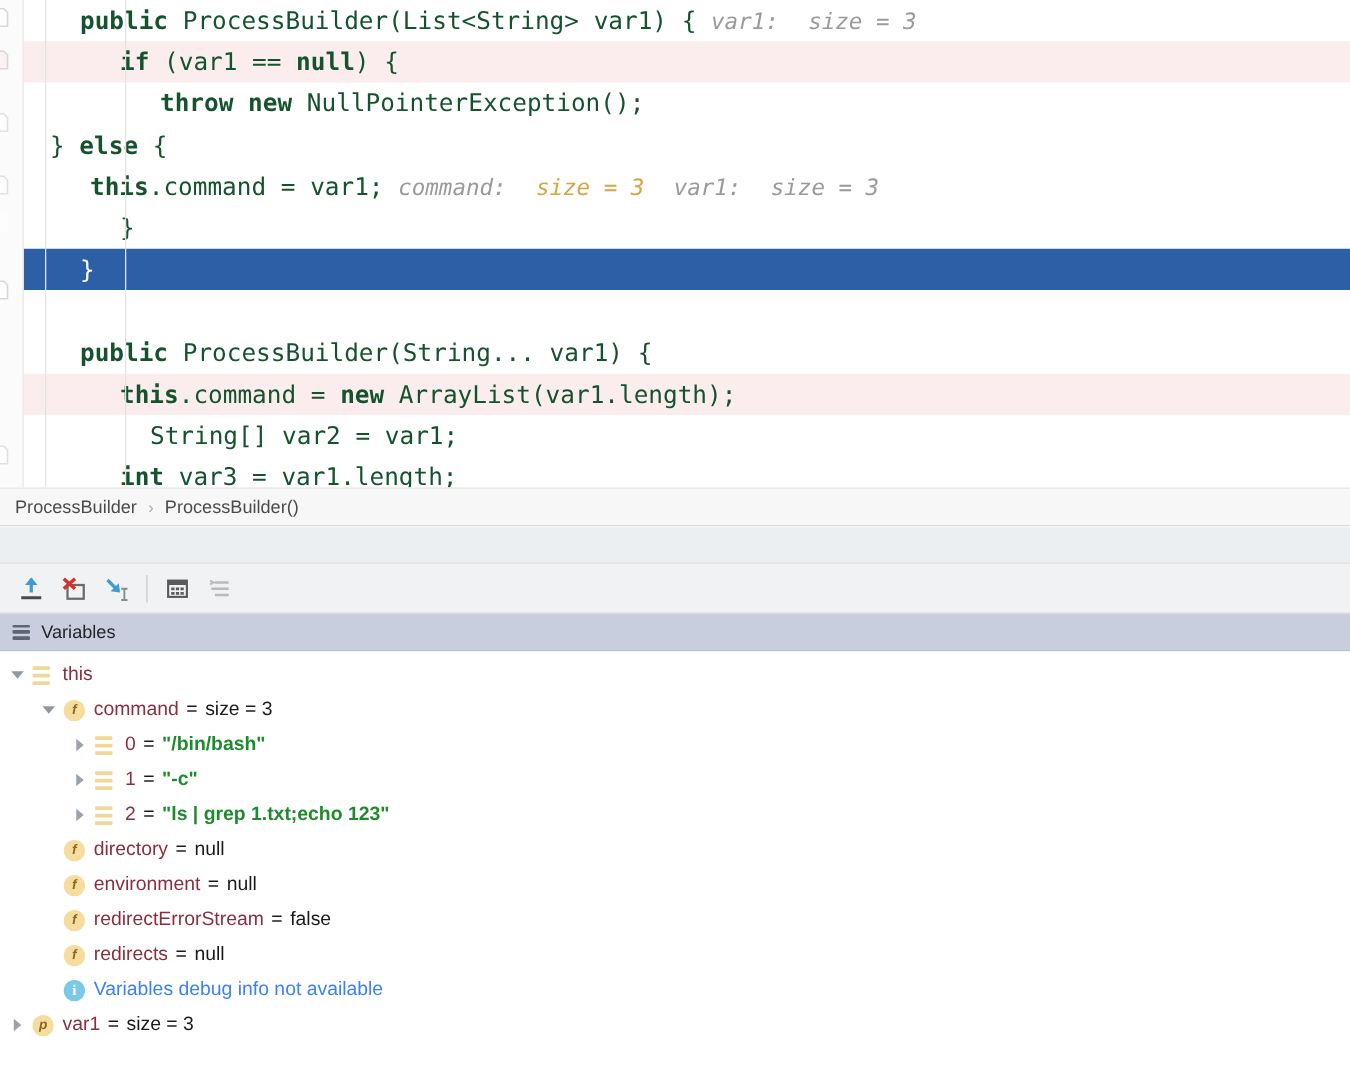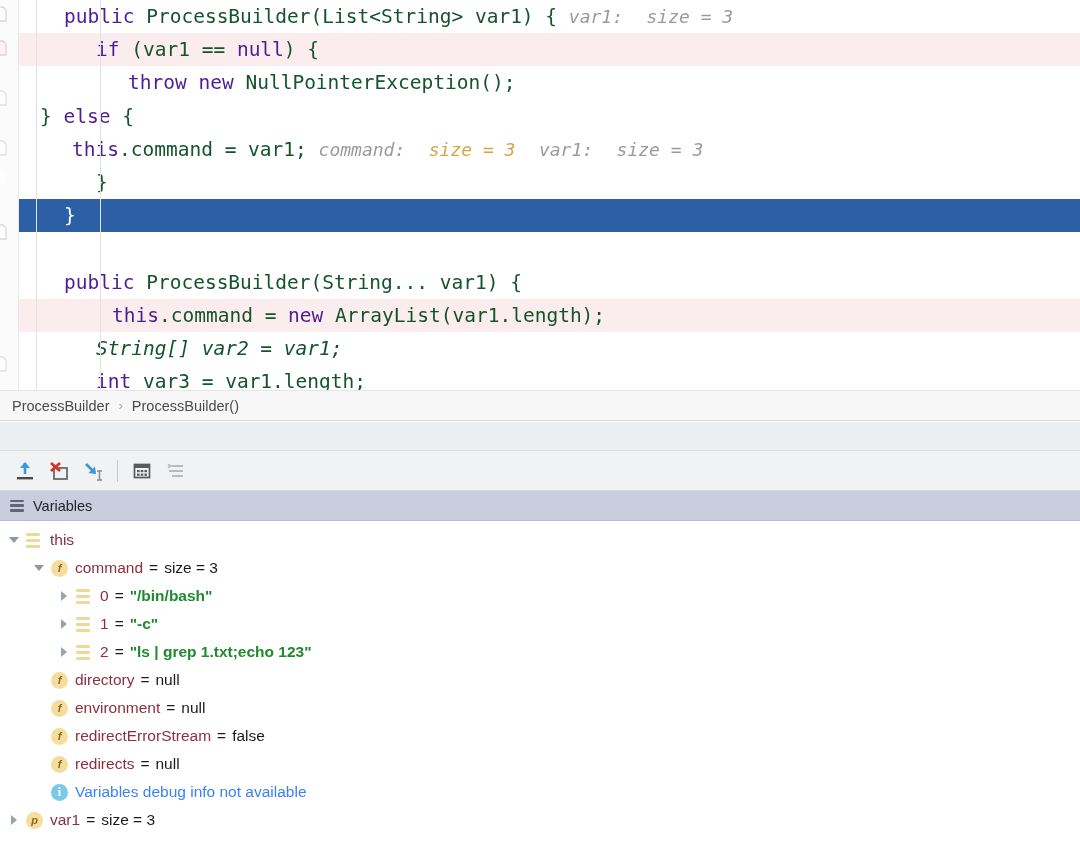--- a/index.html
+++ b/index.html
@@ -73,21 +73,21 @@
   
   .indent-guide {
     position: absolute;
     top: 0;
     width: 1px;
     height: 390px;
     background: #e2e2e2;
     z-index: 1;
   }
 
-  .tok-kw    { color: #4c1d95; font-weight: normal; }
+  .tok-kw    { color: #14532d; font-weight: bold; }
   .tok-plain { color: #14532d; }
 
   .inlay {
     font-family: "DejaVu Sans Mono", monospace;
     font-style: italic;
     font-size: 18px;
     color: #9a9a9a;
     font-weight: normal;
   }
   .inlay-val-hot {
@@ -346,22 +346,22 @@
     <div class="code-lines" id="code-lines">
         <div class="code-line" style="padding-left: 64px;"><span class="tok-kw">public</span><span class="tok-plain"> ProcessBuilder(List&lt;String&gt; var1) { </span><span><span class="inlay">var1:</span>  <span class="inlay">size = 3</span>  </span></div>
         <div class="code-line hl-pink" style="padding-left: 96px;"><span class="tok-kw">if</span><span class="tok-plain"> (var1 == </span><span class="tok-kw">null</span><span class="tok-plain">) {</span></div>
         <div class="code-line" style="padding-left: 128px;"><span class="tok-kw">throw</span><span class="tok-plain"> </span><span class="tok-kw">new</span><span class="tok-plain"> NullPointerException();</span></div>
         <div class="code-line" style="padding-left: 40px;"><span class="tok-plain">} </span><span class="tok-kw">else</span><span class="tok-plain"> {</span></div>
         <div class="code-line" style="padding-left: 72px;"><span class="tok-kw">this</span><span class="tok-plain">.command = var1; </span><span><span class="inlay">command:</span>  <span class="inlay-val-hot">size = 3</span>  </span><span><span class="inlay">var1:</span>  <span class="inlay">size = 3</span>  </span></div>
         <div class="code-line" style="padding-left: 96px;"><span class="tok-plain">}</span></div>
         <div class="code-line hl-sel" style="padding-left: 64px;"><span class="tok-plain">}</span></div>
         <div class="code-line" style="padding-left: 64px;"><span class="tok-plain"></span></div>
         <div class="code-line" style=""><span class="tok-kw">public</span><span class="tok-plain"> ProcessBuilder(String... var1) {</span></div>
-        <div class="code-line hl-pink" style="padding-left: 96px; margin-left: 16px;"><span class="tok-kw">this</span><span class="tok-plain">.command = </span><span class="tok-kw">new</span><span class="tok-plain"> ArrayList(var1.length);</span></div>
-        <div class="code-line" style="padding-left: 96px; font-style: italic;"><span class="tok-plain">String[] var2 = var1;</span></div>
+        <div class="code-line hl-pink" style="padding-left: 96px;"><span class="tok-kw">this</span><span class="tok-plain">.command = </span><span class="tok-kw">new</span><span class="tok-plain"> ArrayList(var1.length);</span></div>
+        <div class="code-line" style="padding-left: 120px;"><span class="tok-plain">String[] var2 = var1;</span></div>
         <div class="code-line" style="padding-left: 96px;"><span class="tok-kw">int</span><span class="tok-plain"> var3 = var1.length;</span></div>
       </div>
   </div>
 
   <div class="breadcrumb">
     <span class="crumb">ProcessBuilder</span>
     <span class="crumb-sep">›</span>
     <span class="crumb">ProcessBuilder()</span>
   </div>
 

